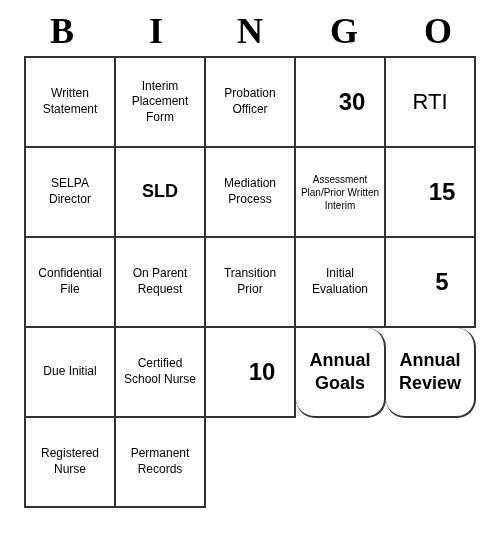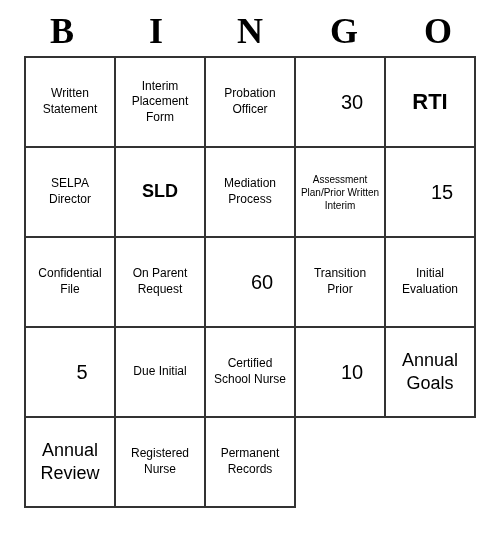--- a/index.html
+++ b/index.html
@@ -44,35 +44,36 @@
       border-bottom: 2px solid #333;
       display: flex;
       align-items: center;
       justify-content: center;
       text-align: center;
       padding: 4px;
       font-size: 12px;
       line-height: 1.3;
     }
     .bingo-cell.large-number {
-      font-size: 20px;
-      font-weight: normal;
+      font-size: 24px;
+      font-weight: bold;
       padding-left: 28px;
     }
     .bingo-cell.large-text {
       font-size: 22px;
-      font-weight: bold;
+      font-weight: normal;
     }
     .bingo-cell.medium-text {
       font-size: 18px;
       font-weight: bold;
     }
     .bingo-cell.annual-text {
       font-size: 18px;
-      font-weight: normal;
+      font-weight: bold;
+      border-radius: 19px;
     }
   </style>
 </head>
 <body>
 
 <div class="bingo-header">
 <div class="bingo-letter">B</div>
     <div class="bingo-letter">I</div>
     <div class="bingo-letter">N</div>
     <div class="bingo-letter">G</div>
@@ -84,21 +85,20 @@
     <div class="bingo-cell">Probation Officer</div>
     <div class="bingo-cell large-number">30</div>
     <div class="bingo-cell large-text">RTI</div>
     <div class="bingo-cell">SELPA Director</div>
     <div class="bingo-cell medium-text">SLD</div>
     <div class="bingo-cell">Mediation Process</div>
     <div class="bingo-cell" style="font-size: 10px;">Assessment Plan/Prior Written Interim</div>
     <div class="bingo-cell large-number">15</div>
     <div class="bingo-cell">Confidential File</div>
     <div class="bingo-cell">On Parent Request</div>
-    <div class="bingo-cell large-number">60</div>
     <div class="bingo-cell">Transition Prior</div>
     <div class="bingo-cell">Initial Evaluation</div>
     <div class="bingo-cell large-number">5</div>
     <div class="bingo-cell">Due Initial</div>
     <div class="bingo-cell">Certified School Nurse</div>
     <div class="bingo-cell large-number">10</div>
     <div class="bingo-cell annual-text">Annual Goals</div>
     <div class="bingo-cell annual-text">Annual Review</div>
     <div class="bingo-cell">Registered Nurse</div>
     <div class="bingo-cell">Permanent Records</div>

